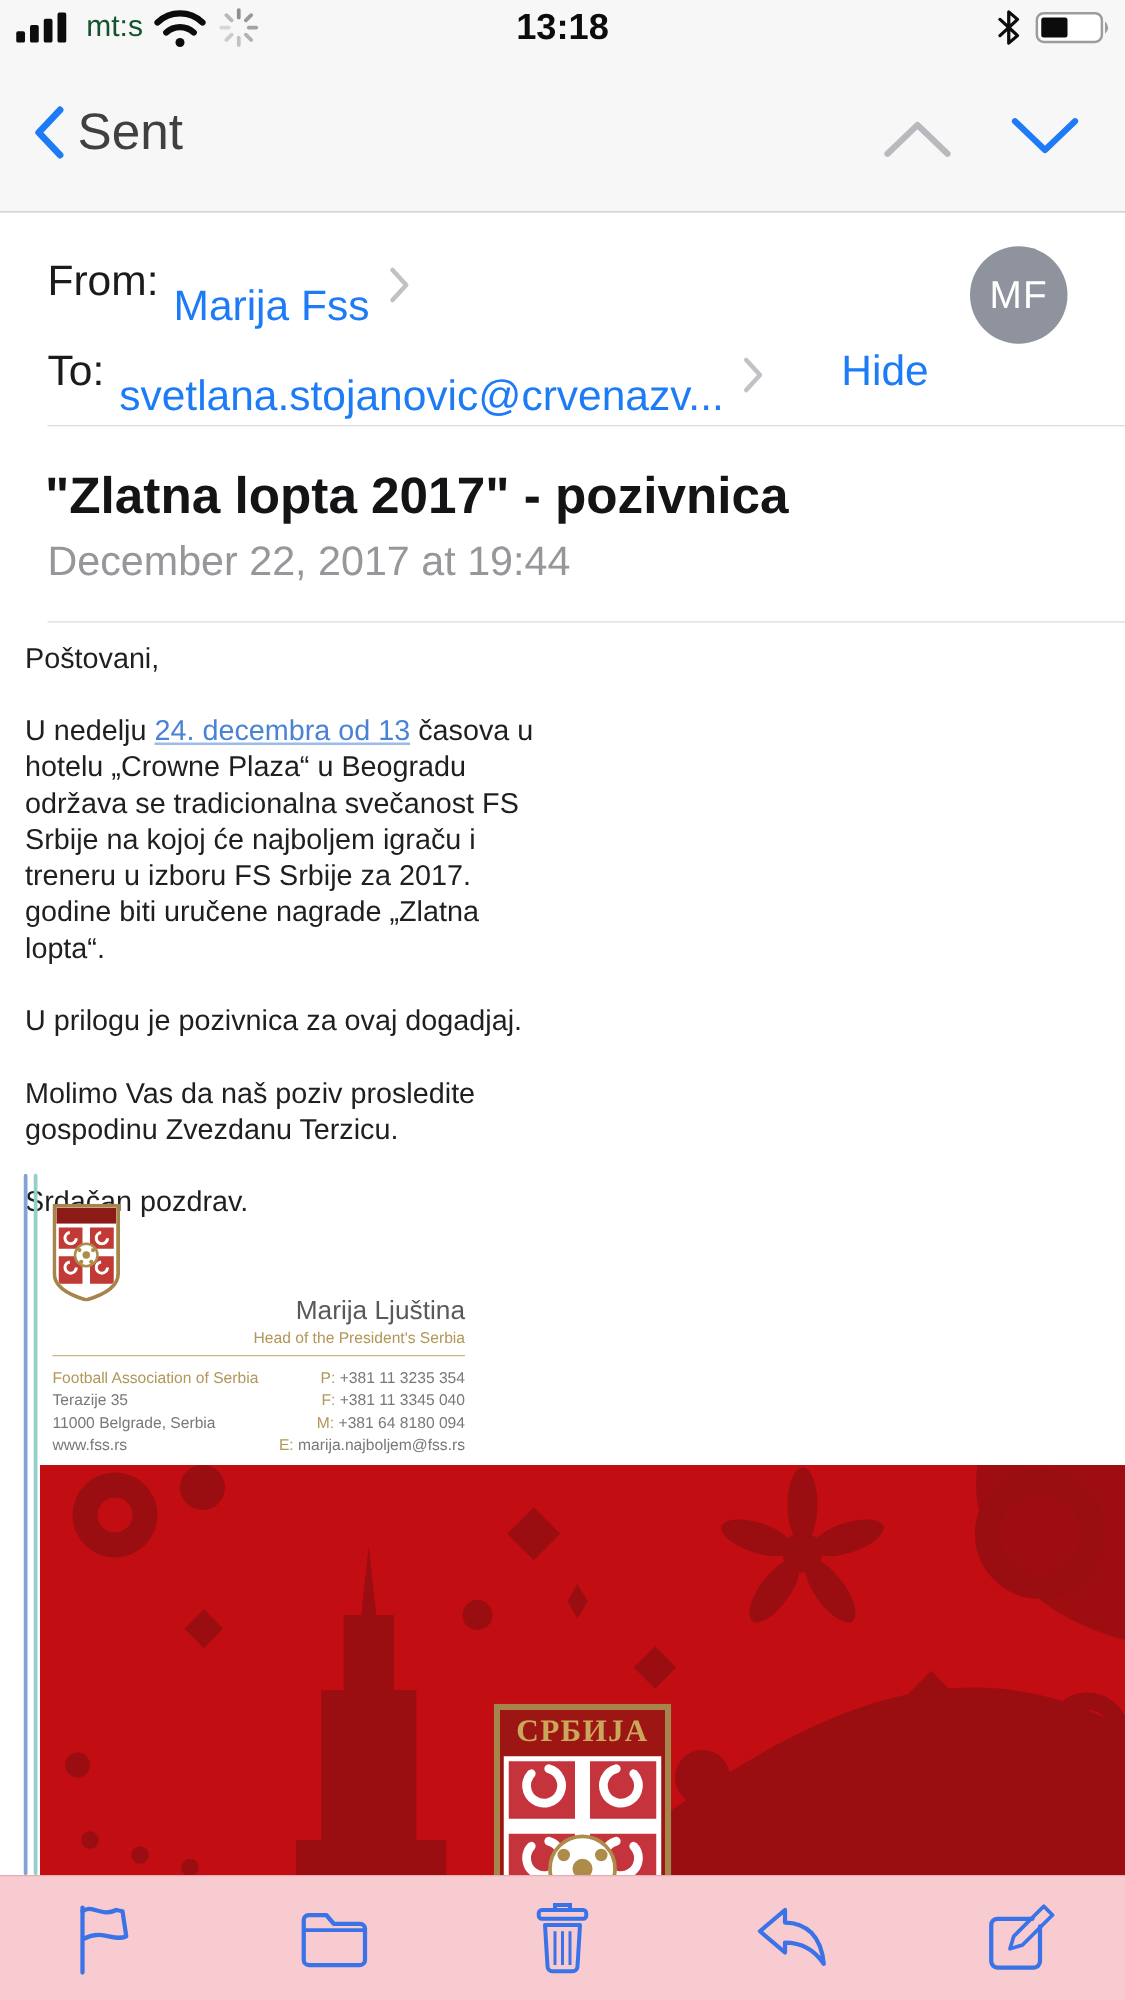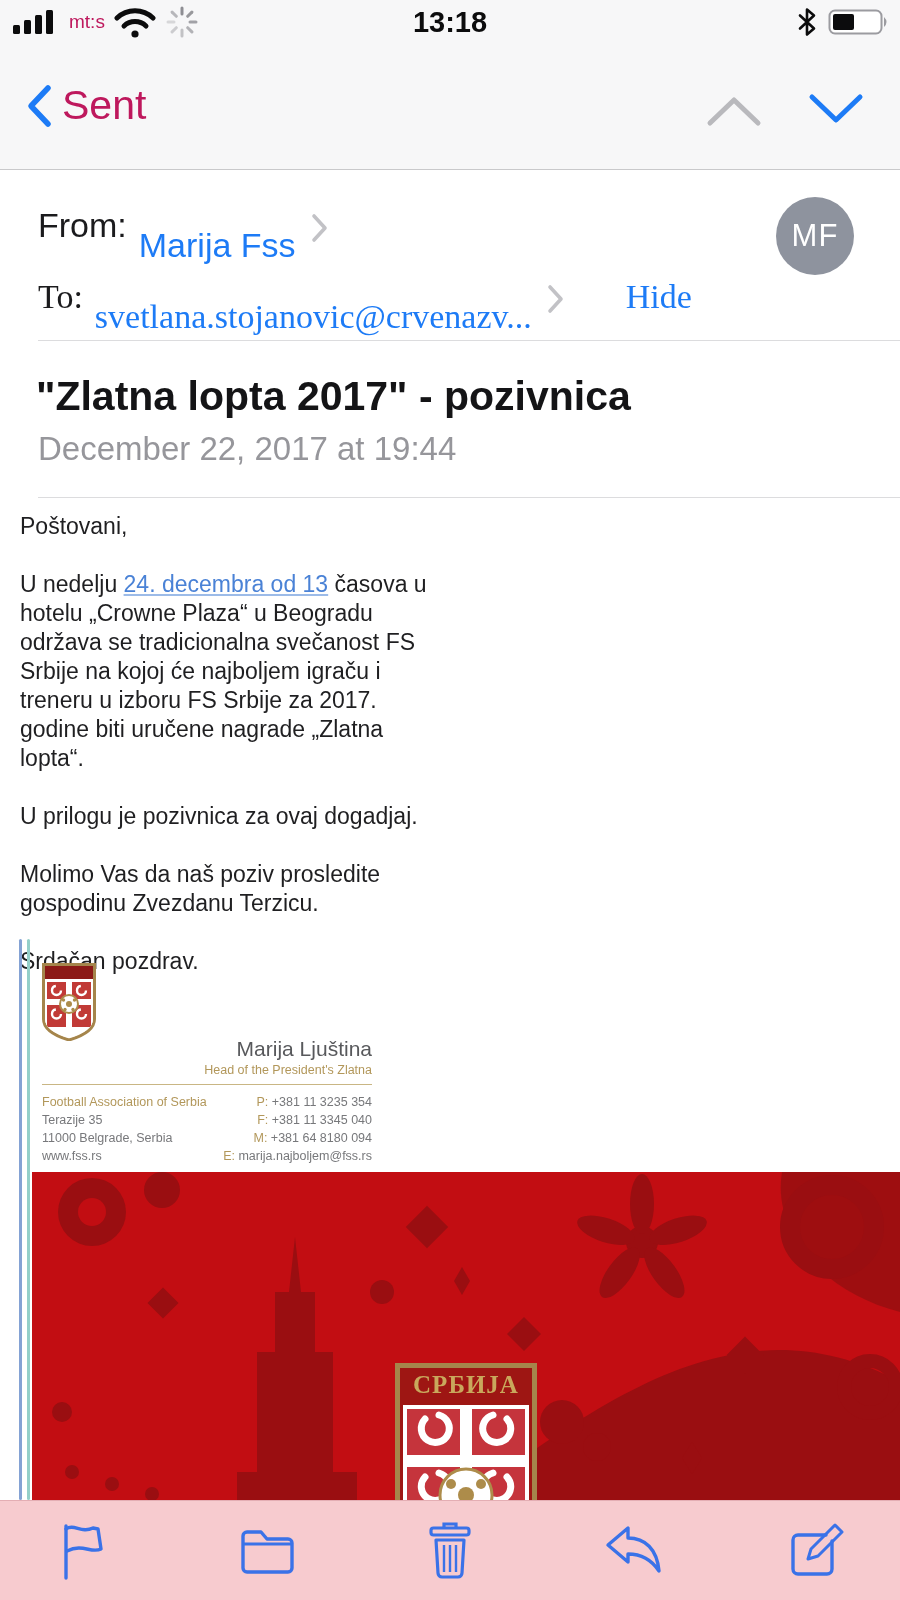--- a/index.html
+++ b/index.html
@@ -8,40 +8,40 @@
     background:#fff;overflow:hidden;
     font-family:"Liberation Sans",sans-serif;
     -webkit-font-smoothing:antialiased;
   }
   
   .statusbar{
     position:absolute;top:0;left:0;width:100%;height:44px;
     background:#f7f7f8;display:flex;align-items:center;
   }
   .sb-left{display:flex;align-items:center;gap:9px;padding-left:12px;}
-  .sb-carrier{font-size:19px;color:#be185d;letter-spacing:0;text-align:right;}
+  .sb-carrier{font-size:24px;color:#14532d;letter-spacing:0;text-align:right;}
   .sb-time{
     position:absolute;left:0;right:0;text-align:center;
     font-size:29px;font-weight:600;color:#0c0c0d;
   }
   .sb-right{position:absolute;right:10px;top:0;height:44px;display:flex;align-items:center;gap:12px;}
   
   .navbar{
     position:absolute;top:44px;left:0;width:100%;height:125px;
     background:#f7f7f8;border-bottom:1px solid #c9c9cb;
   }
   .nav-back{
     position:absolute;left:26px;top:38px;display:flex;align-items:center;gap:10px;
-    color:#be185d;font-size:41px;cursor:pointer;
+    color:#404040;font-size:41px;cursor:pointer;
   }
   .nav-arrows{position:absolute;right:36px;top:48px;display:flex;gap:46px;}
   
   .hdr-row{position:absolute;left:38px;display:flex;align-items:center;font-size:34px;color:#1b1b1d;}
   .row-from{top:186px;}
-  .row-to{top:258px;font-family:Liberation Serif, serif;}
+  .row-to{top:258px;}
   .hdr-blue{color:#1d7bf6;margin-left:12px;margin-top:40px;}
   .hdr-chevron{margin-left:14px;margin-top:4px;}
   .hide-link{color:#1d7bf6;margin-left:62px;}
   .avatar{
     position:absolute;right:46px;top:197px;width:78px;height:78px;border-radius:50%;
     background:#8e939e;color:#fff;font-size:31px;letter-spacing:1px;
     display:flex;align-items:center;justify-content:center;
   }
   .divider{position:absolute;left:38px;right:0;height:1px;background:#dcdcde;}
   .div1{top:340px;}
@@ -207,21 +207,21 @@
         <circle cx="27" cy="41" r="9" fill="#fff" stroke="#ad8c4a" stroke-width="2"></circle>
         <circle cx="27" cy="41" r="3" fill="#ad8c4a"></circle>
         <circle cx="21.5" cy="37" r="1.7" fill="#ad8c4a"></circle>
         <circle cx="32.5" cy="37" r="1.7" fill="#ad8c4a"></circle>
         <circle cx="23" cy="46.5" r="1.7" fill="#ad8c4a"></circle>
         <circle cx="31" cy="46.5" r="1.7" fill="#ad8c4a"></circle>
       </g>
     </svg>
 
     <div class="sig-name">Marija Ljuština</div>
-    <div class="sig-title">Head of the President's Zlatna</div>
+    <div class="sig-title">Head of the President's Serbia</div>
     <div class="sig-hr"></div>
 
     <div class="sig-left">
       <div class="gold">Football Association of Serbia</div>
       <div>Terazije 35</div>
       <div>11000 Belgrade, Serbia</div>
       <div>www.fss.rs</div>
     </div>
 
     <div class="sig-right">

